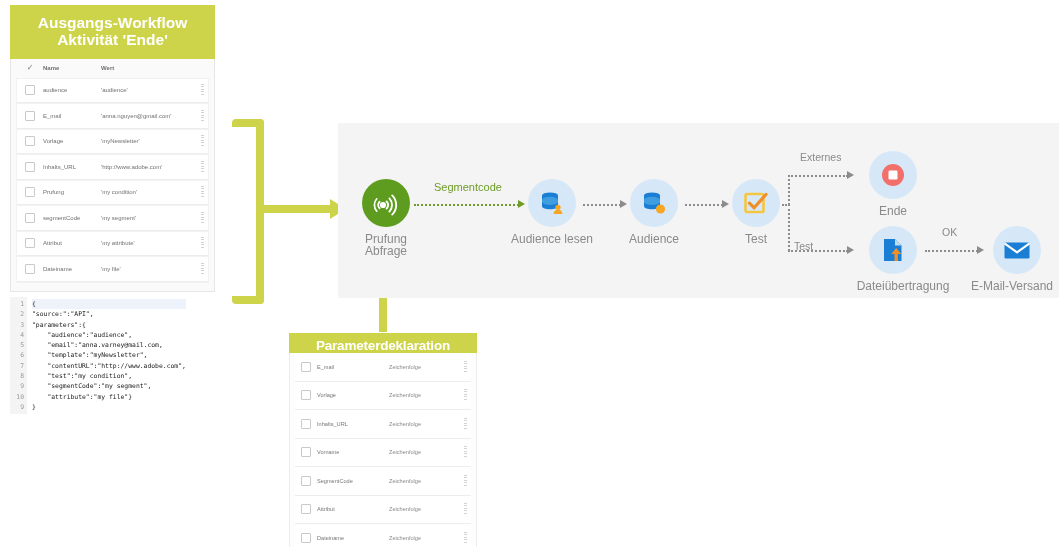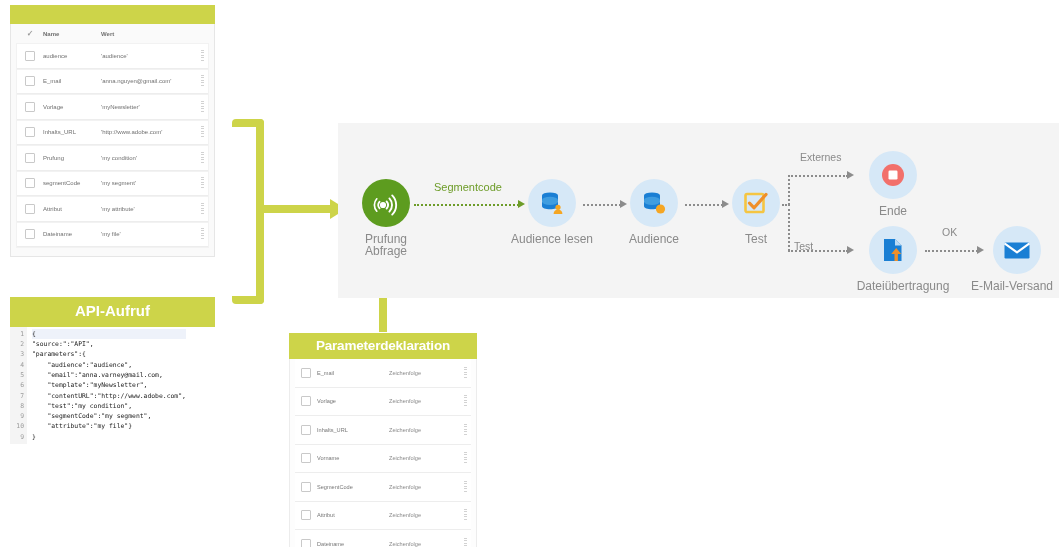--- a/index.html
+++ b/index.html
@@ -53,21 +53,21 @@
   }
   .gutter{
     background:#f4f4f4;color:#9a9a9a;text-align:right;
     padding:2px 3px 2px 0;width:14px;user-select:none;
   }
   .code{padding:2px 0 2px 5px;color:#1a1a1a;white-space:pre;}
   .code .ln0{background:#eef2fa;display:block;}
 
   
   #panel-param{left:289px;top:333px;width:188px;}
-  #panel-param .olive-head{font-size:13.5px;padding:5px 2px 6px;letter-spacing:-.2px;}
+  #panel-param .olive-head{font-size:13.5px;padding:5px 2px 0;letter-spacing:-.2px;}
   .pd-table{background:#fdfdfd;border:1px solid #ececec;border-top:none;padding:0 5px;}
   .pd-row{
     display:flex;align-items:center;height:27.5px;
     background:#fff;border-bottom:1px solid #ededed;
   }
   .pd-check{width:22px;display:flex;justify-content:center;}
   .pd-name{width:72px;font-size:5.6px;color:#777;}
   .pd-type{flex:1;font-size:5.6px;color:#8a8a8a;}
   .pd-grip{width:12px;display:flex;justify-content:center;}
 
@@ -109,20 +109,22 @@
   .ahead{position:absolute;width:0;height:0;
          border-top:4px solid transparent;border-bottom:4px solid transparent;
          border-left:7px solid #8c8c8c;}
   .ahead.green{border-left-color:#6d9c28;}
 </style>
 </head>
 <body>
 
 <div class="abs" id="panel-workflow">
   <div class="olive-head">
+    <div>Ausgangs-Workflow</div>
+    <div>Aktivität 'Ende'</div>
   </div>
   <div class="wf-table">
     <div class="wf-thead">
       <div class="c-check">
         <span class="tick">✓</span>
       </div>
       <div class="c-name">Name</div>
       <div class="c-val">Wert</div>
       <div class="c-grip"></div>
     </div>
@@ -205,21 +207,20 @@
           <div class="c-val">'my file'</div>
           <div class="c-grip">
             <span class="grip"></span>
           </div>
         </div>
       </div>
   </div>
 </div>
 
 <div class="abs" id="panel-api">
-  <div class="olive-head">API-Aufruf</div>
   <div class="code-wrap">
     <div class="gutter" id="api-gutter">
         <div>1</div>
         <div>2</div>
         <div>3</div>
         <div>4</div>
         <div>5</div>
         <div>6</div>
         <div>7</div>
         <div>8</div>

